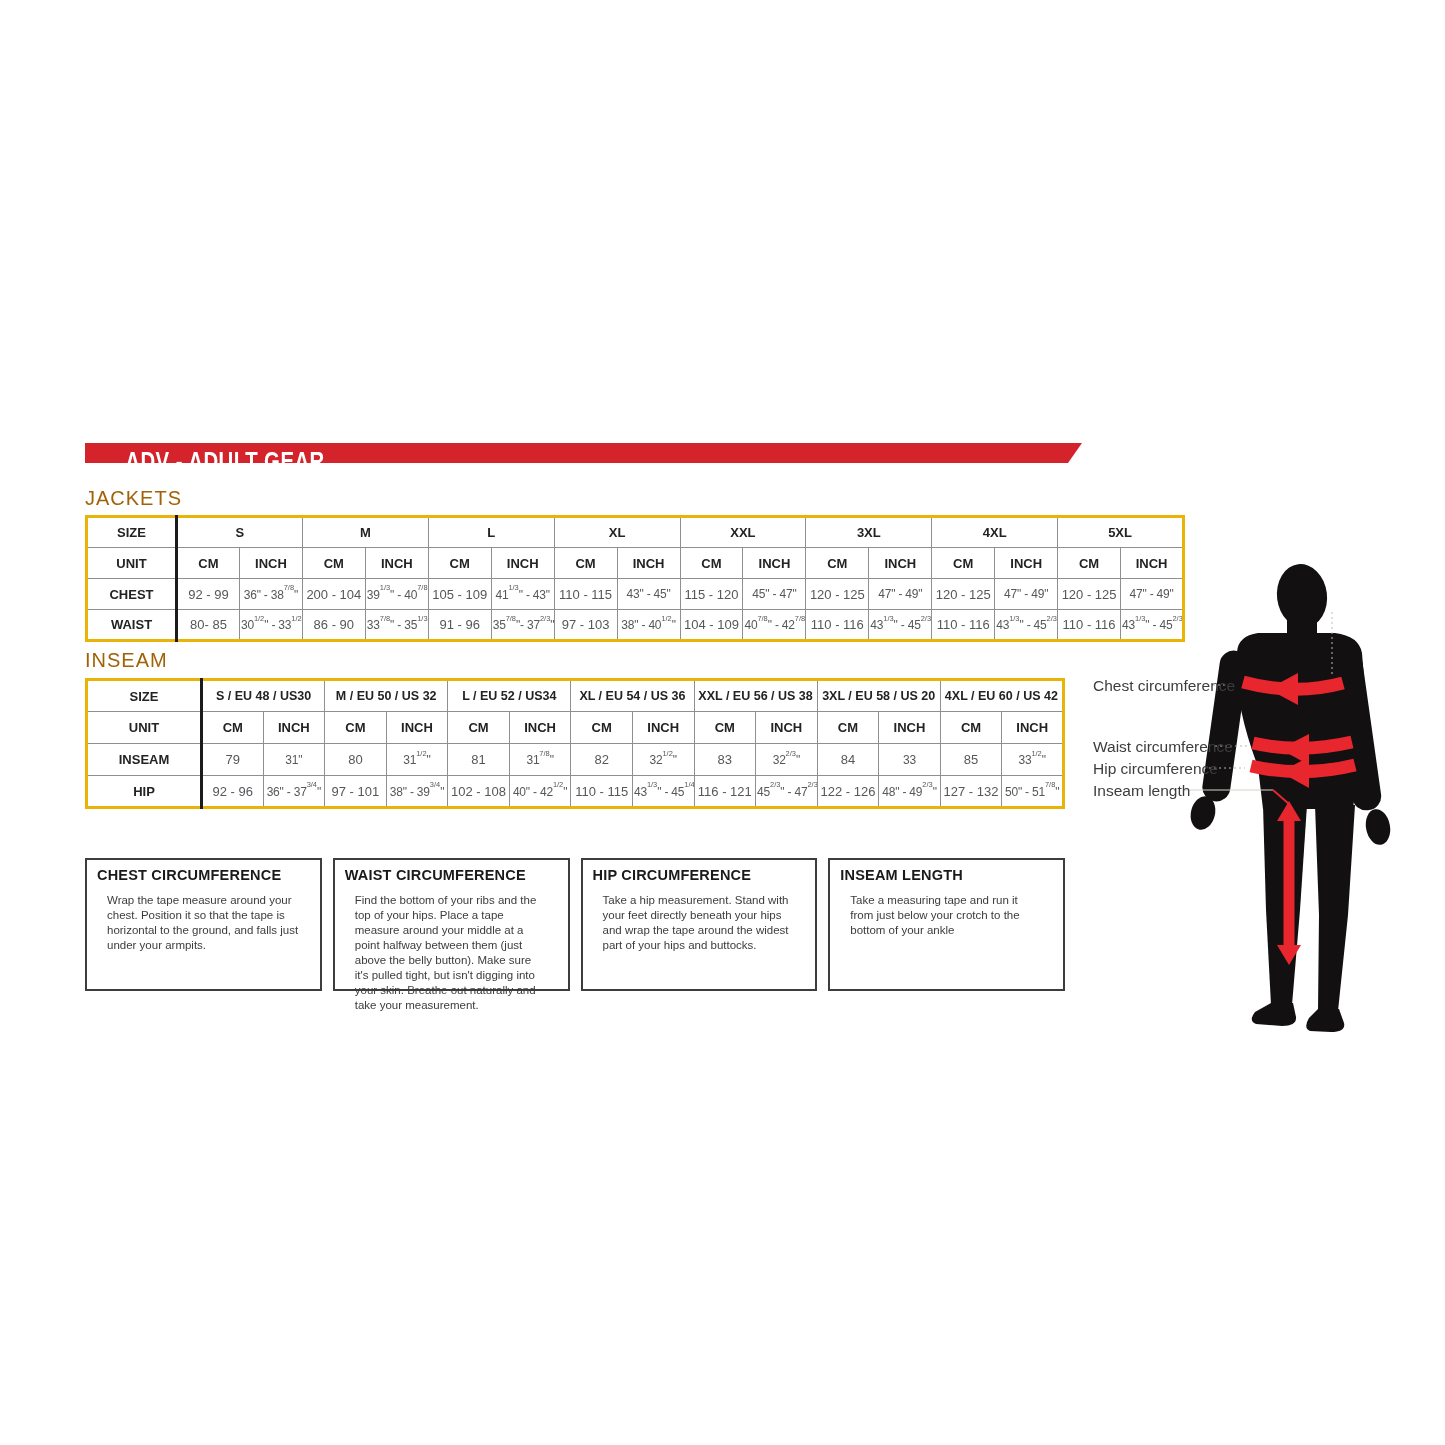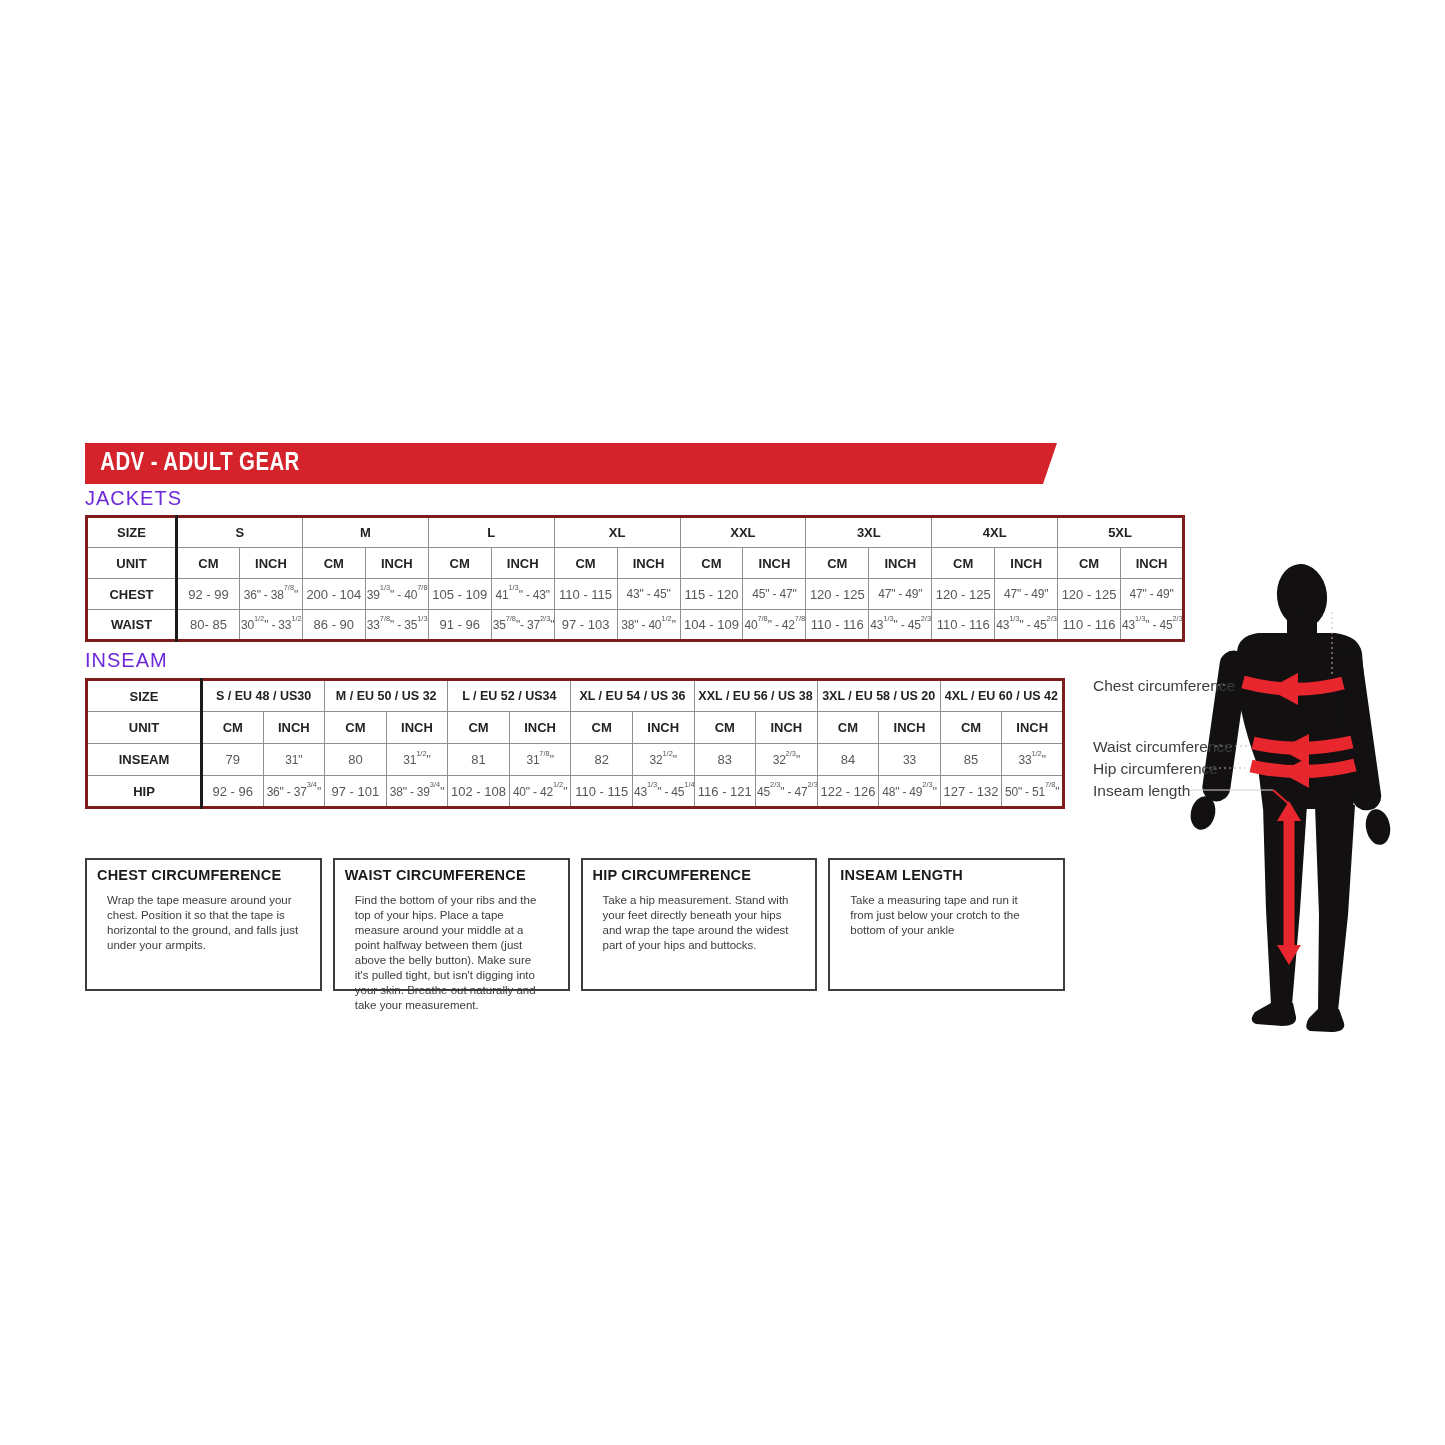--- a/index.html
+++ b/index.html
@@ -1,35 +1,35 @@
 <!DOCTYPE html>
 <html><head>
 <meta charset="utf-8">
 <title>ADV - Adult Gear Size Chart</title>
 <style>
   html,body{margin:0;padding:0;background:#ffffff;}
   .page{position:relative;width:1445px;height:1445px;background:#ffffff;overflow:hidden;
         font-family:"Liberation Sans", sans-serif;}
 
   
-  .banner{position:absolute;left:85px;top:443px;width:972px;height:41px;background:#D5232B;
-          clip-path:polygon(0 0,100% 0,calc(100% - 14px) 100%,0 100%);}
+  .banner{position:absolute;left:85px;top:443px;width:972px;height:20px;background:#D5232B;
+          clip-path:polygon(0 0,100% 0,calc(100% - 14px) 100%,0 100%);padding-left:25px;}
   .banner-text{display:inline-block;color:#ffffff;font-weight:700;font-size:24px;
                line-height:38px;padding-left:18px;white-space:nowrap;letter-spacing:.5px;
                transform:scale(.85,1.06);transform-origin:left center;}
 
   
-  .sec-heading{position:absolute;left:85px;font-size:20px;color:#6d28d9;font-weight:400;
+  .sec-heading{position:absolute;left:85px;font-size:20px;color:#a16207;font-weight:400;
                letter-spacing:1px;text-align:right;}
   .jackets-heading{top:487px;}
   .pants-heading{top:649px;}
 
   
   .size-table{position:absolute;border-collapse:collapse;table-layout:fixed;background:#fff;
-              border:3px solid #7f1d1d;}
+              border:3px solid #eab308;}
   .jackets-table{left:85px;top:515px;width:1100px;}
   .pants-table{left:85px;top:678px;width:980px;}
   .jackets-table tr{height:31px;}
   .pants-table tr{height:32px;}
   .size-table th,.size-table td{border:1px solid #8f8f8f;text-align:center;vertical-align:middle;
               padding:0 1px;overflow:hidden;white-space:nowrap;}
   .size-table th.lbl{border-right:3px solid #1b1b1b;font-weight:700;font-size:13px;color:#232323;}
   .size-table th.hdr{font-weight:700;font-size:13px;color:#232323;}
   .pants-table th.size{font-size:12.5px;}
   .size-table td.val{font-size:13px;color:#56575b;font-weight:400;}

